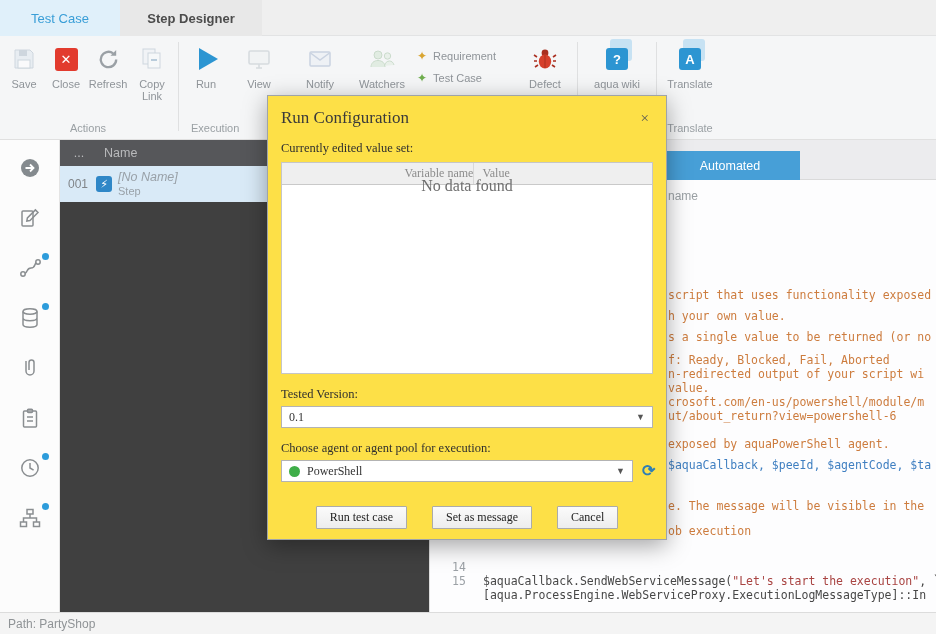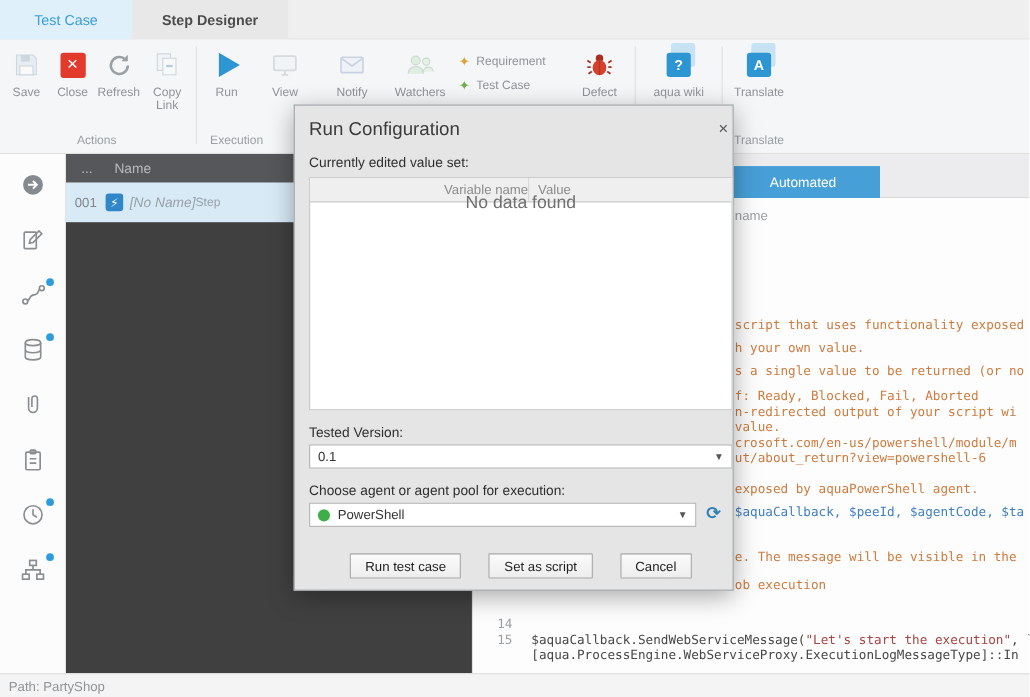--- a/index.html
+++ b/index.html
@@ -41,41 +41,41 @@
   .sb-item { position:relative; height:24px; margin-bottom:26px; cursor:pointer; }
   .sb-dot { position:absolute; top:-3px; right:-7px; width:7px; height:7px; border-radius:50%; background:#2d9cdb; }
   
   .steps-header { position:absolute; left:60px; top:140px; width:370px; height:26px; background:#56575a; color:#b9babc; display:flex; align-items:center; font-size:12.5px; }
   .steps-header .cdots { width:38px; text-align:center; }
   .steps-header .cname { padding-left:6px; }
   .steps-body { position:absolute; left:60px; top:166px; width:370px; bottom:22px; background:#404040; border-right:1px solid #dedede; }
   .step-row { height:36px; background:#d9eaf7; display:flex; align-items:center; cursor:pointer; }
   .step-num { width:36px; text-align:center; font-size:12px; color:#818589; }
   .step-icon { width:16px; height:16px; border-radius:3px; background:#2f87c7; color:#fff; font-size:11px; display:flex; align-items:center; justify-content:center; margin-right:6px; }
-  .step-text { display:flex; flex-direction:row; line-height:14px; }
+  .step-text { display:flex; flex-direction:column; line-height:14px; }
   .step-name { font-size:12.5px; font-style:italic; color:#99a1a8; }
   .step-type { font-size:11px; color:#99a1a8; }
   
   .rpanel { position:absolute; left:430px; top:140px; right:0; bottom:22px; background:#fdfdfe; overflow:hidden; }
   .rp-strip { position:absolute; left:0; top:0; right:0; height:40px; background:#ececee; border-bottom:1px solid #dadada; }
   .rp-tab { position:absolute; left:230px; top:11px; width:140px; height:29px; background:#479fd7; color:#fff; font-size:12.5px; display:flex; align-items:center; justify-content:center; cursor:pointer; }
   .rp-name { position:absolute; left:238px; top:49px; font-size:12px; color:#9aa0a4; }
   .frag { position:absolute; left:238px; font-family:"DejaVu Sans Mono","Liberation Mono",monospace; font-size:11.5px; white-space:pre; }
   .cline { position:absolute; font-family:"DejaVu Sans Mono","Liberation Mono",monospace; font-size:11.5px; white-space:pre; }
   .c-com { color:#cd7c3e; }
   .c-var { color:#3f7fc1; }
   .c-code { color:#474747; }
   .c-str { color:#a94442; }
   .c-num { color:#9ca1a6; }
   .lnum { position:absolute; left:22px; }
   .lcode { position:absolute; left:53px; }
   
   .statusbar { position:absolute; left:0; right:0; bottom:0; height:22px; background:#f4f4f4; border-top:1px solid #dcdcdc; font-size:12px; color:#8f9396; display:flex; align-items:center; padding-left:8px; }
   
-  .dialog { position:absolute; left:267px; top:95px; width:400px; background:#e5e5e5; border:1px solid #9fa4a8; box-shadow:0 6px 22px rgba(0,0,0,.35); z-index:20; padding:12px 0 10px 13px; }
+  .dialog { position:absolute; left:267px; top:95px; width:400px; background:#fde047; border:1px solid #9fa4a8; box-shadow:0 6px 22px rgba(0,0,0,.35); z-index:20; padding:12px 13px 10px 13px;font-family:Liberation Serif, serif; }
   .dlg-title-row { display:flex; justify-content:space-between; align-items:flex-start; }
   .dlg-title { font-size:17px; color:#3a3a3a; }
   .dlg-close { font-size:15px; color:#555; cursor:pointer; line-height:16px; padding:2px 4px; }
   .dlg-label { margin-top:13px; font-size:12.5px; color:#2f2f2f; }
   .dlg-table { margin-top:6px; border:1px solid #c6c6c6; height:212px; position:relative; background:#fff; }
   .dlg-thead { display:flex; background:#efefef; border-bottom:1px solid #c9c9c9; height:22px; line-height:21px; font-size:12px; color:#8c8c8c; }
   .th1 { width:52%; padding-left:8px; border-right:1px solid #d8d8d8;text-align:right; }
   .th2 { flex:1; padding-left:8px; }
   .dlg-empty { position:absolute; top:14px; left:0; right:0; text-align:center; font-size:16px; color:#6f6f6f; }
   .dlg-select { margin-top:4px; height:22px; border:1px solid #b3b3b3; background:#fff; display:flex; align-items:center; padding:0 7px; font-size:12px; color:#333; cursor:pointer; }
@@ -366,16 +366,16 @@
     <div class="dlg-select agent-select">
       <span class="gdot"></span>
       <span>PowerShell</span>
       <span class="caret">▼</span>
     </div>
     <span class="refresh-btn">⟳</span>
   </div>
 
   <div class="dlg-buttons">
     <div class="dbtn">Run test case</div>
-    <div class="dbtn">Set as script</div>
+    <div class="dbtn">Set as message</div>
     <div class="dbtn">Cancel</div>
   </div>
 </div>
 
 </body></html>

